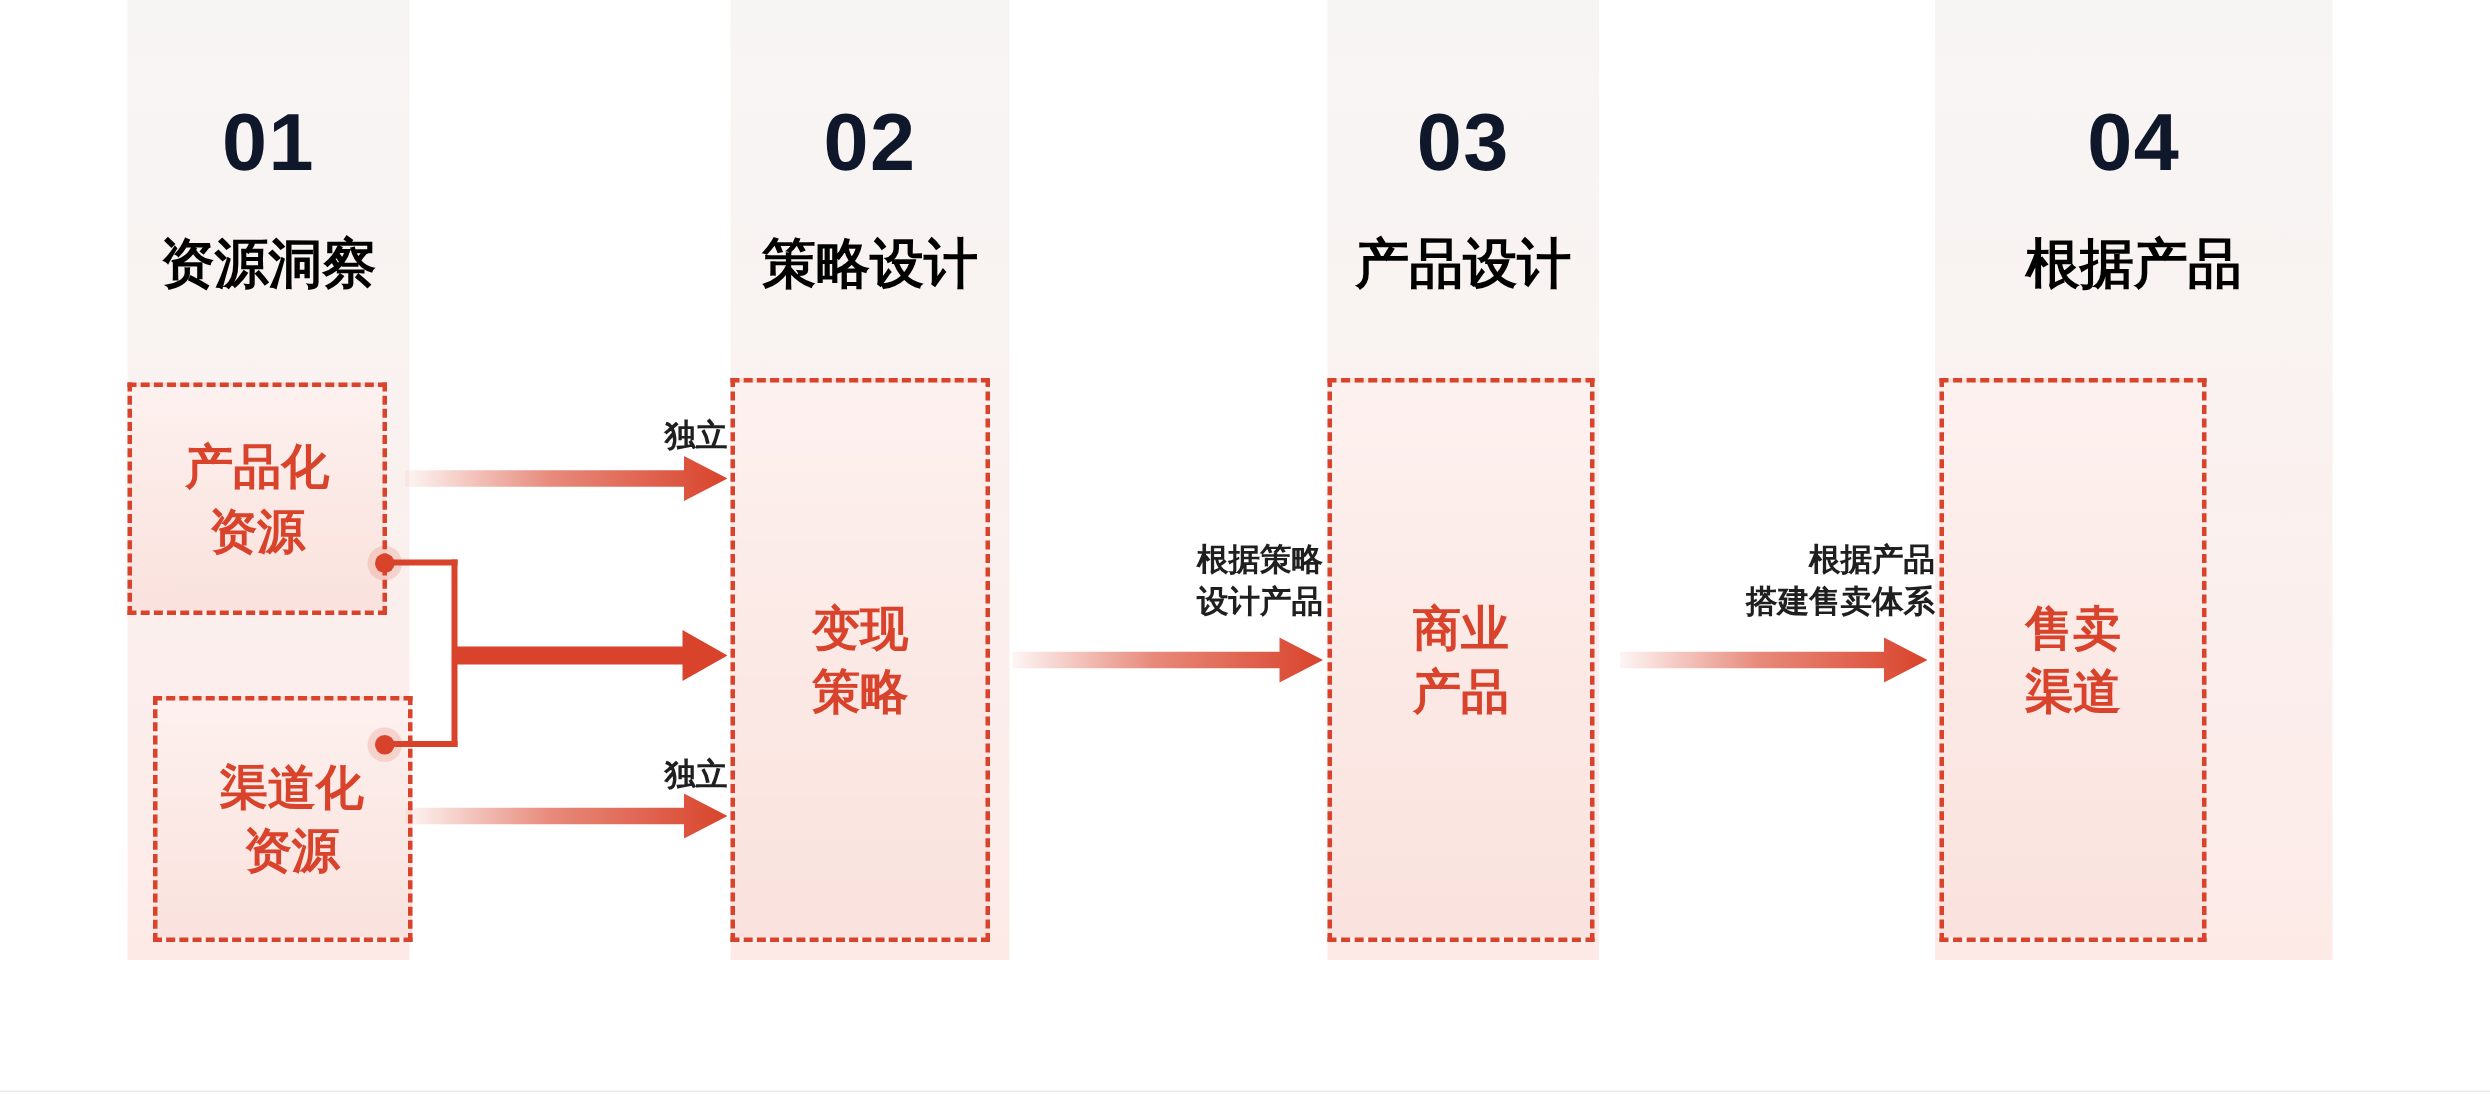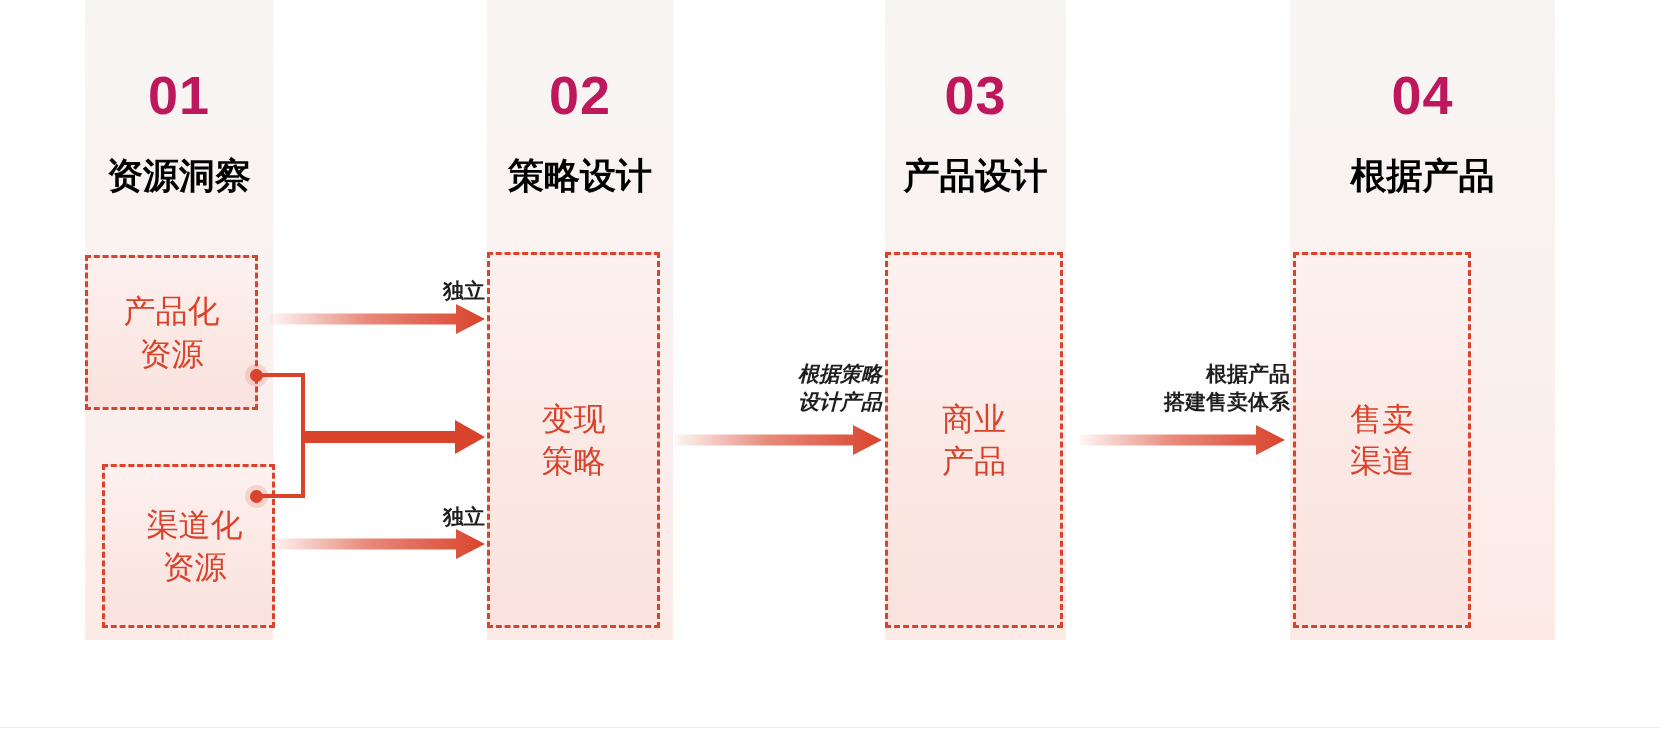--- a/index.html
+++ b/index.html
@@ -13,38 +13,38 @@
 
   
   .band{
     position:absolute;top:0;
     background:linear-gradient(to bottom,#f7f5f4 0%,#f9f3f1 35%,#fbeeec 70%,#fdeae7 100%);
   }
 
   
   .step-head{position:absolute;text-align:center;}
   .step-num{
-    font-size:54px;font-weight:bold;color:#be185d;
+    font-size:54px;font-weight:bold;color:#0f172a;
     line-height:1;letter-spacing:1px;
   }
   .step-title{
     font-size:36px;font-weight:bold;color:#000000;
     margin-top:36px;line-height:1;white-space:nowrap;
   }
 
   
   .dbox{
     position:absolute;
     border:3px dashed #d9432b;
     background:linear-gradient(to bottom,#fdf1ef 0%,#fbe8e4 55%,#fae2de 100%);
     box-sizing:border-box;
     display:flex;align-items:center;justify-content:center;
   }
   .dbox-label{
-    font-size:32px;font-weight:normal;color:#d9432b;
+    font-size:32px;font-weight:bold;color:#d9432b;
     text-align:center;line-height:1.32;white-space:pre-line;
   }
 
   
   .dot{
     position:absolute;width:13px;height:13px;border-radius:50%;
     background:#d9432b;
     box-shadow:0 0 0 5px rgba(217,67,43,0.16);
   }
 
@@ -165,21 +165,21 @@
       <defs>
         <linearGradient id="gFadeC" x1="0" y1="0" x2="1" y2="0">
           <stop offset="0%" stop-color="#d9432b" stop-opacity="0.05"></stop>
           <stop offset="45%" stop-color="#d9432b" stop-opacity="0.62"></stop>
           <stop offset="100%" stop-color="#d9432b" stop-opacity="1"></stop>
         </linearGradient>
       </defs>
       <path d="M0,10.5 L178,10.5 L178,1 L207,16 L178,31 L178,21.5 L0,21.5 Z" fill="url(#gFadeC)"></path>
     </svg>
   </div>
-  <div class="arrow-label" style="left:675px;top:360px;width:207px;font-style:italic;">根据策略
+  <div class="arrow-label" style="left:675px;top:360px;width:207px;">根据策略
 设计产品</div>
 
   <div class="arrow" style="left:1080px;top:424px;">
     <svg width="205" height="32" viewBox="0 0 205 32">
       <defs>
         <linearGradient id="gFadeD" x1="0" y1="0" x2="1" y2="0">
           <stop offset="0%" stop-color="#d9432b" stop-opacity="0.05"></stop>
           <stop offset="45%" stop-color="#d9432b" stop-opacity="0.62"></stop>
           <stop offset="100%" stop-color="#d9432b" stop-opacity="1"></stop>
         </linearGradient>

